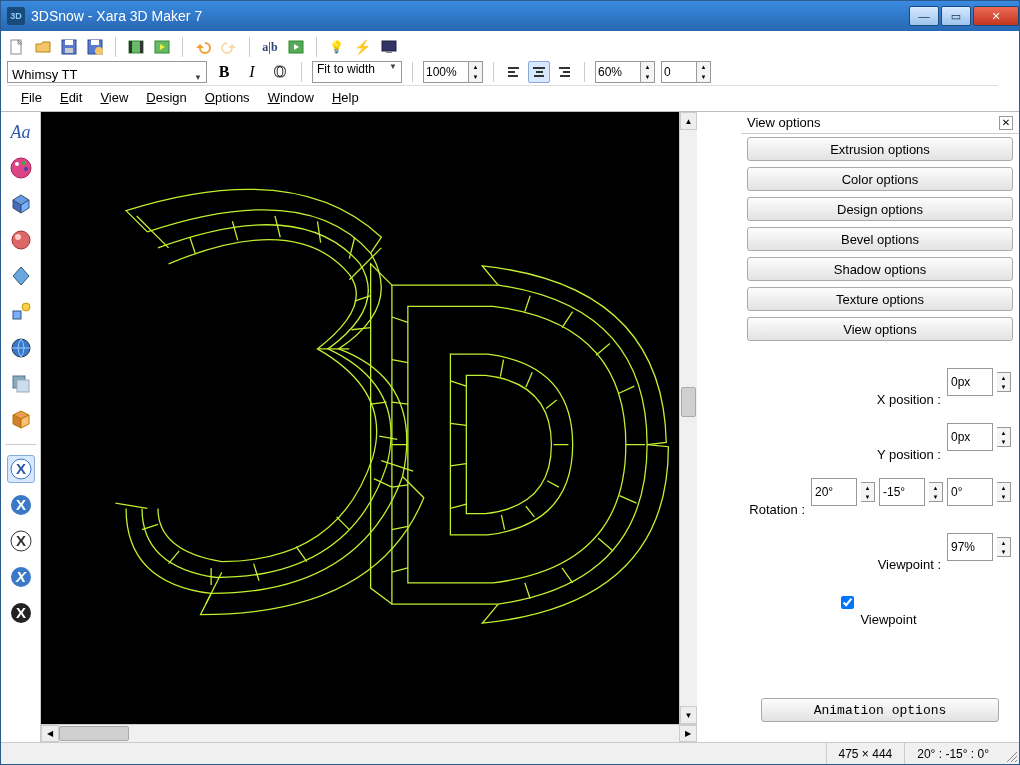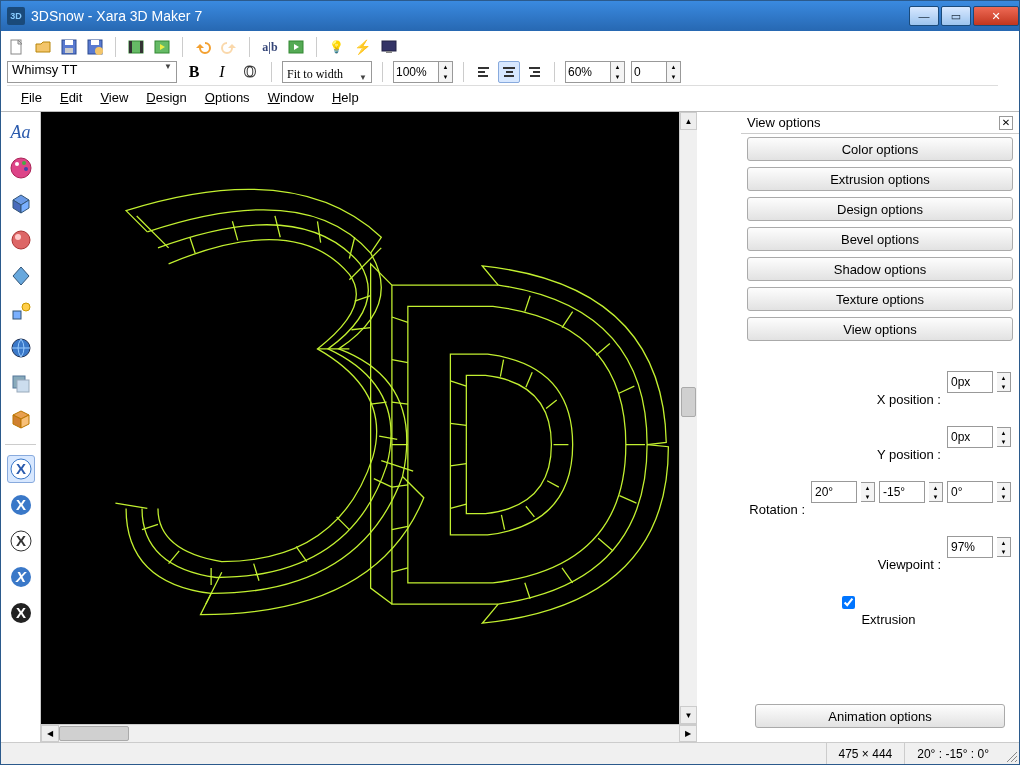--- a/index.html
+++ b/index.html
@@ -13,24 +13,24 @@
 .titlebar .wbtns { display:flex; }
 .titlebar .wbtn { width:30px; height:20px; margin-left:2px; border:1px solid #1a4a7a; border-radius:2px; display:flex; align-items:center; justify-content:center; cursor:pointer; font-size:11px; }
 .wbtn.min,.wbtn.max{ background:linear-gradient(#d8e8ff,#9cc4ee); color:#234; }
 .wbtn.close{ background:linear-gradient(#ee6a55,#c2361f); color:#fff; width:46px; }
 
 
 .top-area { background:#fff; border-bottom:1px solid #bbb; padding:4px 21px 0 6px; }
 .toolbar-row { display:flex; align-items:center; gap:6px; padding:2px 0; }
 .sep { width:1px; height:20px; background:#ccc; margin:0 4px; }
 .tb-btn { width:20px; height:20px; display:flex; align-items:center; justify-content:center; cursor:pointer; border-radius:2px; }
-.font-select{ width:170px; height:22px; border:1px solid #999; background:#fff; display:flex; align-items:flex-start; padding:0 4px; justify-content:space-between; cursor:pointer; font-size:13px; }
+.font-select{ width:200px; height:22px; border:1px solid #999; background:#fff; display:flex; align-items:flex-end; padding:0 4px; justify-content:space-between; cursor:pointer; font-size:13px; }
 .dd-arrow{ font-size:8px; color:#444; }
 .fmt-btn{ width:22px; height:22px; display:flex; align-items:center; justify-content:center; cursor:pointer; font-family:Georgia,serif; font-size:16px; }
-.fit-select{ width:90px; height:22px; border:1px solid #999; background:#fff; display:flex; align-items:flex-end; padding:0 4px; justify-content:space-between; cursor:pointer;font-family:Liberation Serif, serif; }
+.fit-select{ width:90px; height:22px; border:1px solid #999; background:#fff; display:flex; align-items:flex-start; padding:0 4px; justify-content:space-between; cursor:pointer; }
 .spin-box{ height:22px; display:flex; align-items:center; }
 .spin-box input{ width:46px; height:22px; border:1px solid #999; padding:0 2px; font-size:12px; background:#fff; }
 .spin-box input.small{ width:36px; }
 .spin-ctrl{ width:14px; height:22px; border:1px solid #999; border-left:none; background:#f4f4f4; display:flex; flex-direction:column; }
 .spin-ctrl span{ flex:1; font-size:6px; display:flex; align-items:center; justify-content:center; cursor:pointer; }
 .align-grp{ display:flex; gap:2px; }
 .align-btn{ width:22px; height:22px; border:1px solid transparent; display:flex; flex-direction:column; justify-content:center; gap:2px; padding:3px; cursor:pointer; }
 .align-btn.sel{ border:1px solid #88aadd; background:#d8e8ff; border-radius:2px; }
 .aln{ height:2px; background:#333; }
 
@@ -59,26 +59,26 @@
 .hscroll .thumb{ position:absolute; top:1px; bottom:1px; left:0; width:70px; background:#d0d0d0; border:1px solid #aaa; border-radius:2px; }
 
 
 .right{ width:322px; display:flex; flex-direction:column; background:#fff;padding-left:44px; }
 .panel-hdr{ display:flex; align-items:center; justify-content:space-between; padding:3px 6px; border-bottom:1px solid #ccc; font-size:13px; }
 .panel-hdr .x{ width:14px; height:14px; border:1px solid #999; display:flex; align-items:center; justify-content:center; font-size:10px; cursor:pointer; }
 .opt-btn{ margin:3px 6px; height:24px; background:linear-gradient(#fdfdfd,#e2e2e2); border:1px solid #aaa; border-radius:3px; display:flex; align-items:center; justify-content:center; cursor:pointer; font-size:13px; }
 .view-form{ padding:8px 8px 4px 8px; }
 .frow{ display:flex; align-items:center; justify-content:flex-end; gap:4px; margin:5px 0; font-size:13px; }
 .frow label{ margin-right:2px;margin-top:35px; }
-.frow input[type=text]{ width:46px; height:22px; border:1px solid #999; padding:0 3px; font-size:12px;}
+.frow input[type=text]{ width:46px; height:28px; border:1px solid #999; padding:0 3px; font-size:12px;}
 .frow .tspin{ width:14px; height:20px; border:1px solid #999; border-left:none; background:#f4f4f4; display:flex; flex-direction:column; }
 .frow .tspin span{ flex:1; font-size:6px; display:flex; align-items:center; justify-content:center; cursor:pointer; }
 .frow.chk{ justify-content:center; gap:6px; }
 .filler{ flex:1; }
-.anim-btn{ margin:14px; }
+.anim-btn{ margin:20px;font-family:Liberation Mono, monospace; }
 
 
 .statusbar{ height:22px; background:#f0f0f0; border-top:1px solid #ccc; display:flex; align-items:center; justify-content:flex-end; font-size:12px; }
 .statusbar .cell{ border-left:1px solid #ccc; padding:0 12px; height:100%; display:flex; align-items:center; }
 .statusbar .grip{ width:18px; height:100%; display:flex; align-items:flex-end; justify-content:flex-end; padding:2px; }
 
 
 .wire path{ stroke:#c2f030; stroke-width:1.2; fill:none; }
 </style>
 </head>
@@ -374,22 +374,22 @@
           </div>
         <div class="arw">▶</div>
       </div>
     </div>
 
     <div class="right">
       <div class="panel-hdr">
         <span>View options</span>
         <div class="x">✕</div>
       </div>
+      <div class="opt-btn">Extrusion options</div>
       <div class="opt-btn">Color options</div>
-      <div class="opt-btn">Extrusion options</div>
       <div class="opt-btn">Design options</div>
       <div class="opt-btn">Bevel options</div>
       <div class="opt-btn">Shadow options</div>
       <div class="opt-btn">Texture options</div>
       <div class="opt-btn">View options</div>
 
       <div class="view-form">
         <div class="frow">
           <label>X position :</label>
           <input type="text" value="0px" style="">
@@ -427,21 +427,21 @@
         <div class="frow">
           <label>Viewpoint :</label>
           <input type="text" value="97%" style="">
           <div class="tspin">
               <span>▲</span>
               <span>▼</span>
             </div>
         </div>
         <div class="frow chk">
           <input type="checkbox" checked="" style="">
-          <label>Extrusion</label>
+          <label>Viewpoint</label>
         </div>
       </div>
 
       <div class="filler"></div>
       <div class="opt-btn anim-btn">Animation options</div>
     </div>
   </div>
 
   <div class="statusbar">
     <div class="cell">475 × 444</div>

